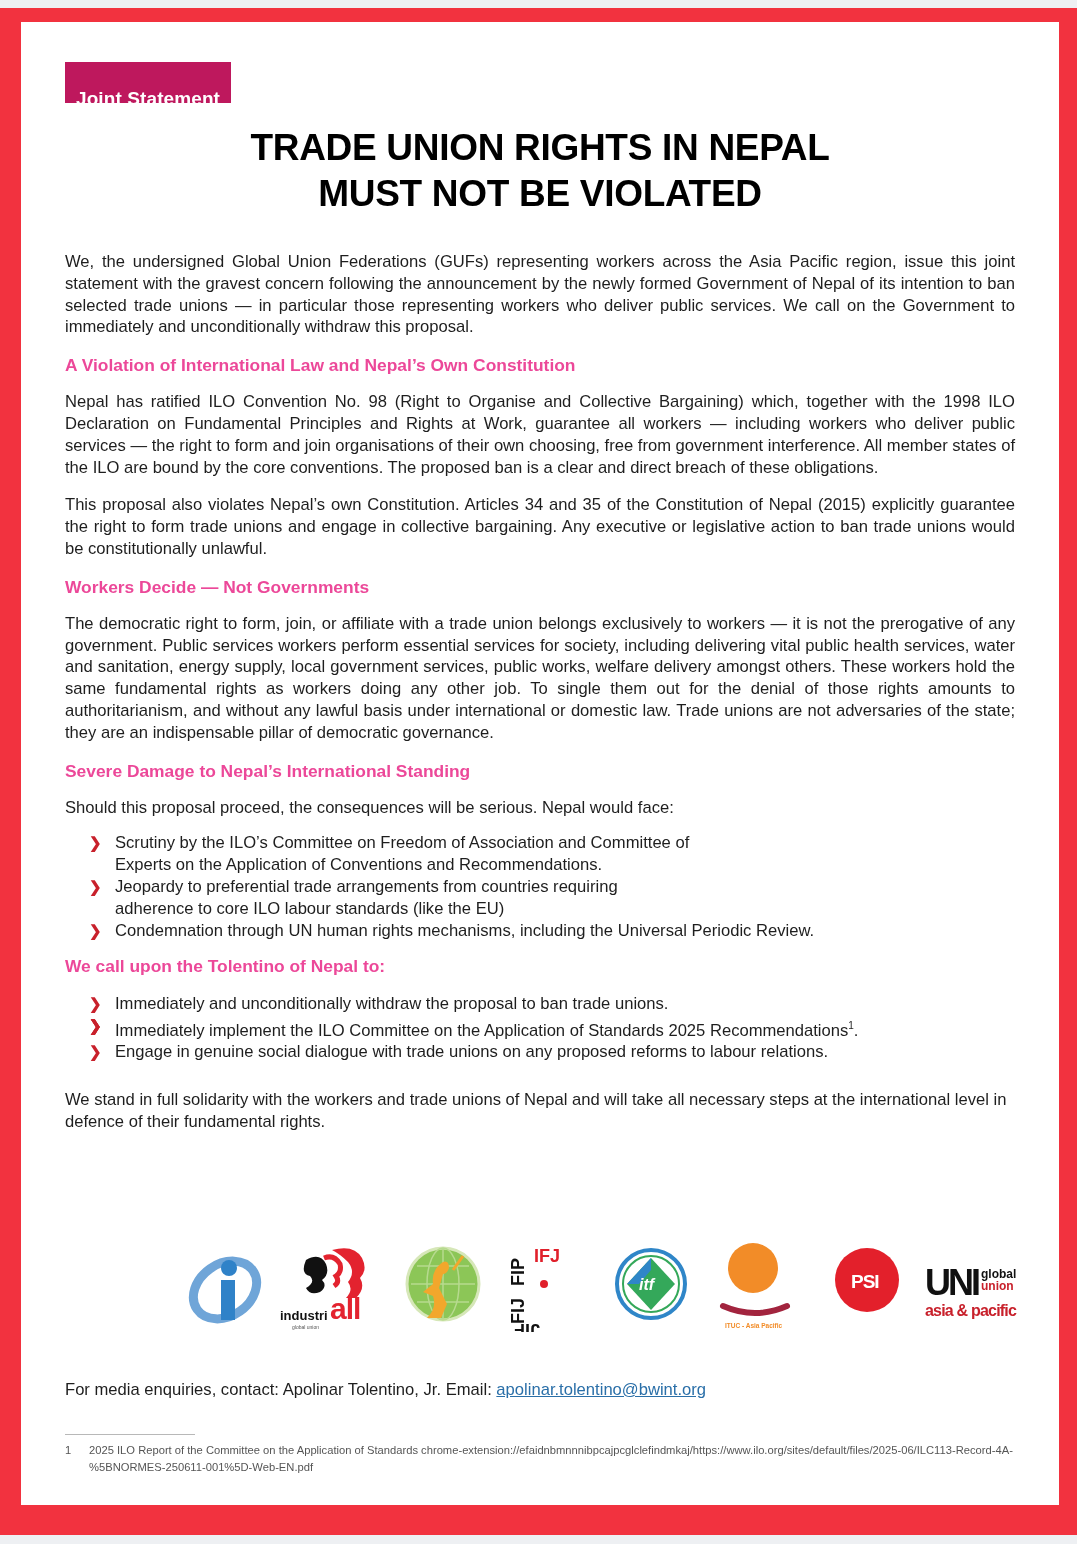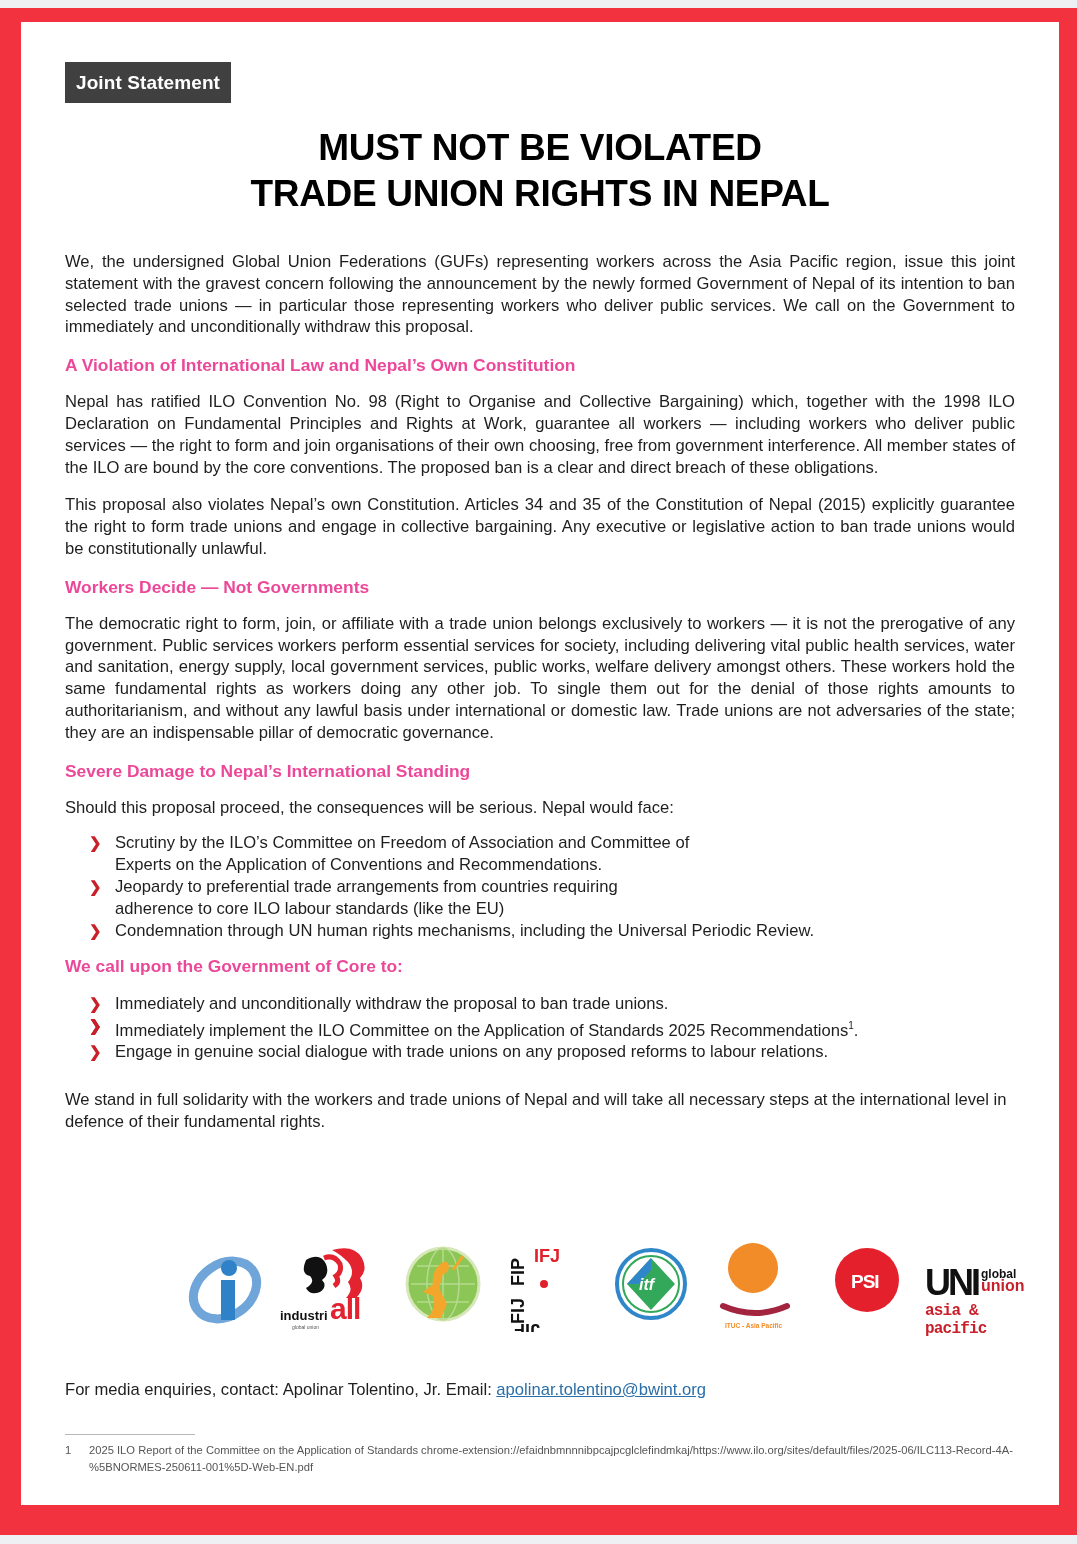--- a/index.html
+++ b/index.html
@@ -7,22 +7,22 @@
   body { font-family: "Liberation Sans", sans-serif; color: #1a1a1a; position: relative; }
   .frame {
     position: absolute; left: 0; top: 8px; width: 1077px; height: 1527px;
     background: #f2323f;
   }
   .page {
     position: absolute; left: 21px; top: 22px; width: 1038px; height: 1483px;
     background: #ffffff;
   }
   .badge {
-    position: absolute; left: 44px; top: 40px; height: 41px; padding: 0 11px;
-    background: #404040; color: #fff; font-weight: bold; font-size: 19px;
+    position: absolute; left: 44px; top: 40px; height: 41px; padding: 16px 11px;
+    background: #be185d; color: #fff; font-weight: bold; font-size: 19px;
     line-height: 41px; letter-spacing: 0.1px;
   }
   .title {
     position: absolute; left: 0; top: 103px; width: 1038px; text-align: center;
     font-weight: bold; font-size: 37px; line-height: 46px; color: #000;
     letter-spacing: -0.3px;
   }
   .content {
     position: absolute; left: 44px; top: 229px; width: 950px;
     font-size: 16.6px; line-height: 21.8px; color: #1e1e1e;
@@ -58,22 +58,22 @@
 </style>
 </head>
 <body>
 
 <div class="frame"></div>
 <div class="page">
 
   <div class="badge">Joint Statement</div>
 
   <div class="title">
+    <div>TRADE UNION RIGHTS IN NEPAL</div>
     <div>MUST NOT BE VIOLATED</div>
-    <div>TRADE UNION RIGHTS IN NEPAL</div>
   </div>
 
   <div class="content">
     <p class="lead">We, the undersigned Global Union Federations (GUFs) representing workers across the Asia Pacific region, issue this joint statement with the gravest concern following the announcement by the newly formed Government of Nepal of its intention to ban selected trade unions — in particular those representing workers who deliver public services. We call on the Government to immediately and unconditionally withdraw this proposal.</p>
 
     <h2>A Violation of International Law and Nepal’s Own Constitution</h2>
     <p>Nepal has ratified ILO Convention No. 98 (Right to Organise and Collective Bargaining) which, together with the 1998 ILO Declaration on Fundamental Principles and Rights at Work, guarantee all workers — including workers who deliver public services  — the right to form and join organisations of their own choosing, free from government interference. All member states of the ILO are bound by the core conventions. The proposed ban is a clear and direct breach of these obligations.</p>
     <p>This proposal also violates Nepal’s own Constitution. Articles 34 and 35 of the Constitution of Nepal (2015) explicitly guarantee the right to form trade unions and engage in collective bargaining. Any executive or legislative action to ban trade unions would be constitutionally unlawful.</p>
 
     <h2>Workers Decide — Not Governments</h2>
@@ -82,21 +82,21 @@
     <h2>Severe Damage to Nepal’s International Standing</h2>
     <p style="margin-bottom:14px">Should this proposal proceed, the consequences will be serious. Nepal would face:</p>
     <ul class="bullets" style="margin-bottom:14px">
       <li><span class="chev">❯</span><span style="white-space:pre-line">Scrutiny by the ILO’s Committee on Freedom of Association and Committee of
 Experts on the Application of Conventions and Recommendations.</span></li>
       <li><span class="chev">❯</span><span style="white-space:pre-line">Jeopardy to preferential trade arrangements from countries requiring
 adherence to core ILO labour standards (like the EU)</span></li>
       <li><span class="chev">❯</span><span>Condemnation through UN human rights mechanisms, including the Universal Periodic Review.</span></li>
     </ul>
 
-    <h2 style="margin-bottom:16px">We call upon the Government of Core to:</h2>
+    <h2 style="margin-bottom:16px">We call upon the Tolentino of Nepal to:</h2>
     <ul class="bullets" style="margin-bottom:26px">
       <li><span class="chev">❯</span><span>Immediately and unconditionally withdraw the proposal to ban trade unions.</span></li>
       <li><span class="chev">❯</span></li>
       <li><span class="chev">❯</span></li>
       <li><span class="chev">❯</span><span>Immediately implement the ILO Committee on the Application of Standards 2025 Recommendations</span><sup>1</sup><span>.</span></li>
       <li><span class="chev">❯</span><span>Engage in genuine social dialogue with trade unions on any proposed reforms to labour relations.</span></li>
     </ul>
 
     <p style="text-align:left">We stand in full solidarity with the workers and trade unions of Nepal and will take all necessary steps at the international level in defence of their fundamental rights.</p>
   </div>
@@ -164,22 +164,22 @@
     <div class="logo" style="left:764px;width:80px;">
       <svg width="80" height="80" viewBox="0 0 80 80">
         <circle cx="38" cy="38" r="32" fill="#e3202b"></circle>
       </svg>
       <div style="position:absolute;left:22px;top:29px;font-size:19px;font-weight:bold;color:#fff;letter-spacing:-1px;">PSI</div>
     </div>
 
     <div class="logo" style="left:860px;width:100px;">
       <div style="position:absolute;left:0;top:20px;font-size:36px;font-weight:bold;color:#111;letter-spacing:-3px;">UNI</div>
       <div style="position:absolute;left:56px;top:26px;font-size:12px;font-weight:bold;color:#111;line-height:12px;">global</div>
-      <div style="position:absolute;left:56px;top:38px;font-size:16px;font-weight:bold;color:#c8202b;line-height:12px;">union</div>
-      <div style="position:absolute;left:0;top:60px;font-size:16px;font-weight:bold;color:#c8202b;letter-spacing:-0.8px;font-family:Liberation Mono, monospace;">asia &amp; pacific</div>
+      <div style="position:absolute;left:56px;top:38px;font-size:12px;font-weight:bold;color:#c8202b;line-height:12px;">union</div>
+      <div style="position:absolute;left:0;top:60px;font-size:16px;font-weight:bold;color:#c8202b;letter-spacing:-0.8px;">asia &amp; pacific</div>
     </div>
   </div>
 
   <div class="media">
     <span>For media enquiries, contact: Apolinar Tolentino, Jr.  Email: </span><a>apolinar.tolentino@bwint.org</a>
   </div>
 
   <div class="fn-rule"></div>
   <div class="footnote">
     <span class="num">1</span>

